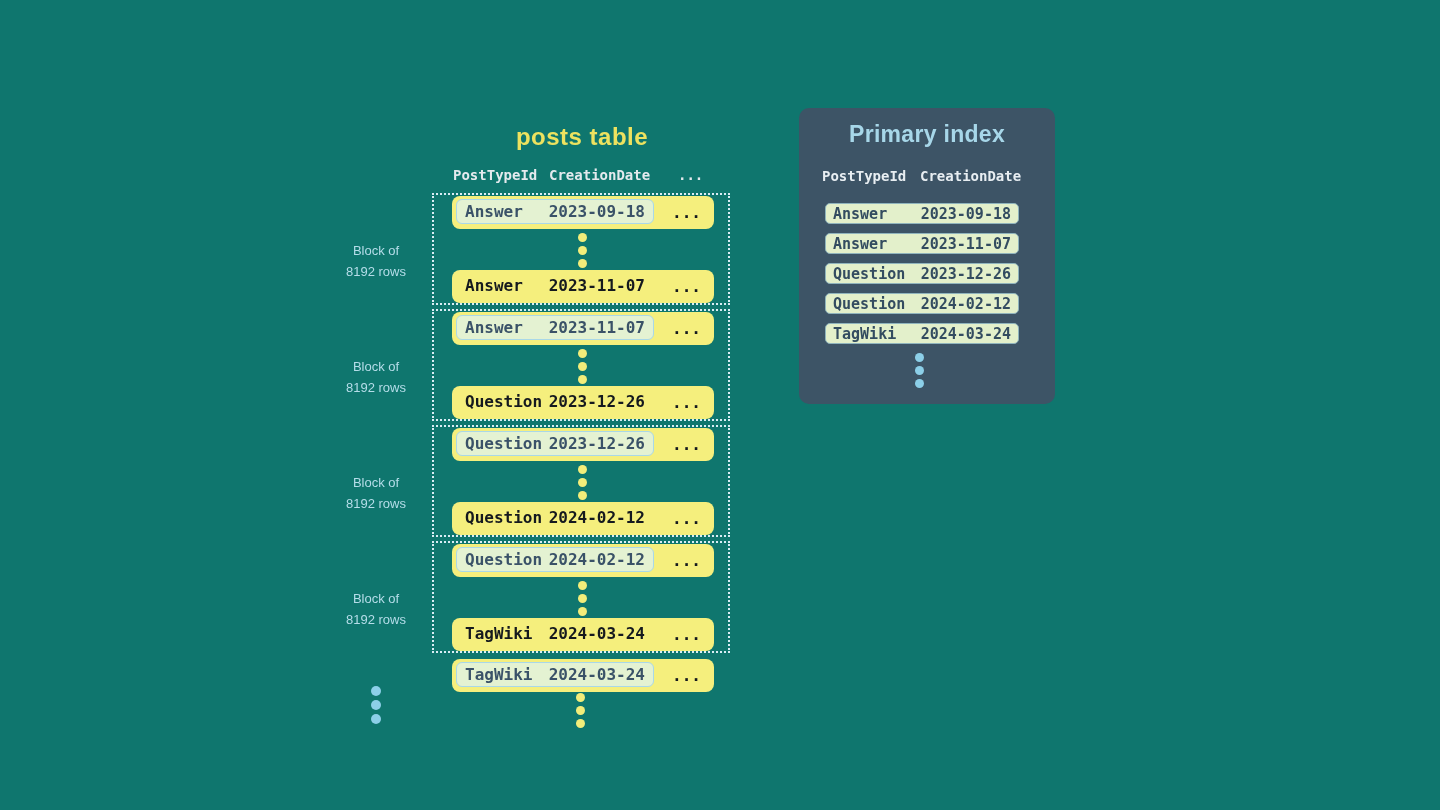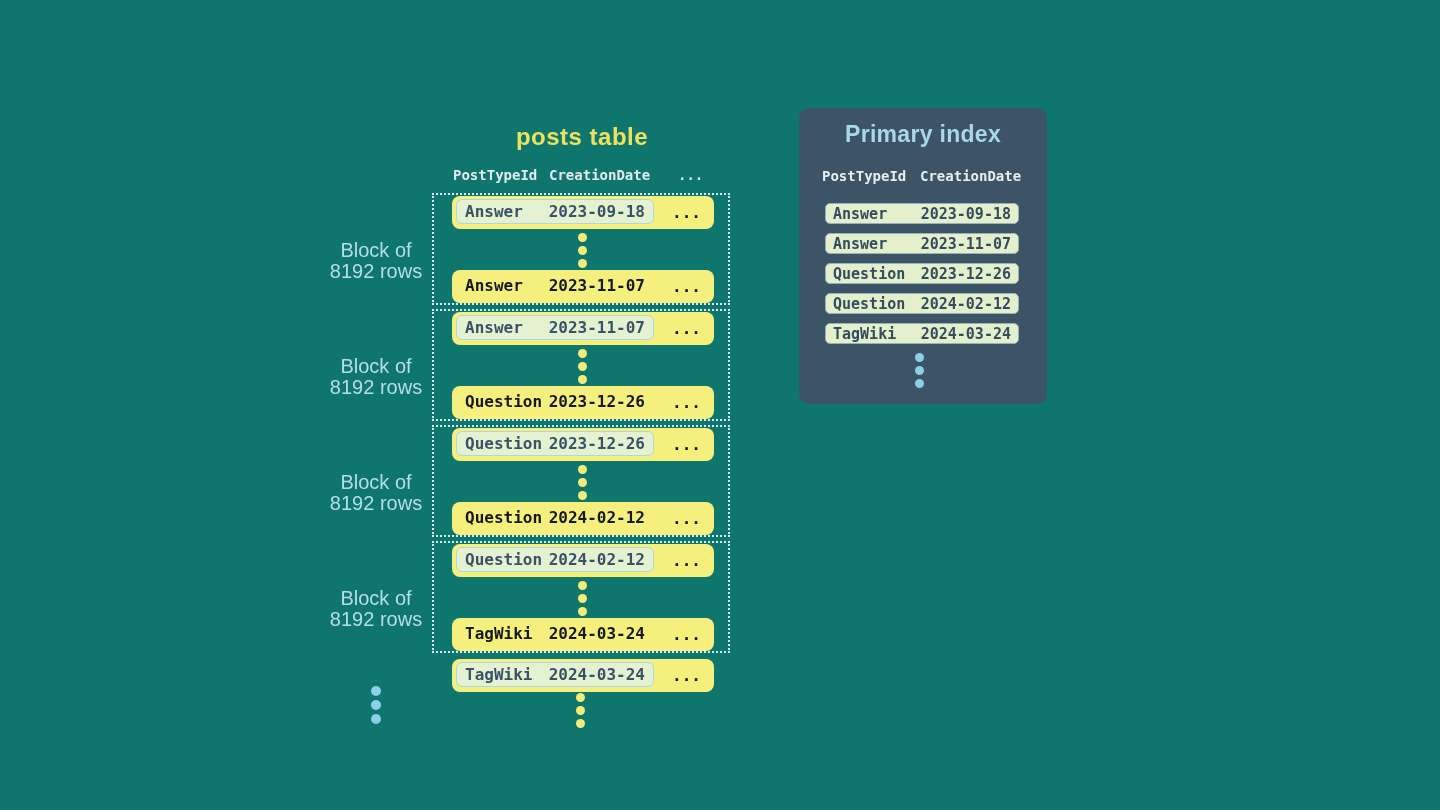--- a/index.html
+++ b/index.html
@@ -39,32 +39,32 @@
   .hl .hbox{background:#e4f2d2;border:1.5px solid #a9d8e8;color:#3a5268;}
   .plain .hbox{background:transparent;border:1.5px solid transparent;color:#15191e;}
   .dots3{
     position:absolute;right:13px;top:0;height:100%;
     display:flex;align-items:center;
     font-family:"DejaVu Sans Mono", monospace;font-size:16px;font-weight:700;
     color:#15191e;
   }
   .blk-label{
     position:absolute;left:296px;width:160px;text-align:center;
-    font-size:20px;line-height:21px;color:#b5dde9;font-weight:400;
+    font-size:13px;line-height:21px;color:#b5dde9;font-weight:400;
   }
   .vdots{position:absolute;display:flex;flex-direction:column;gap:4px;}
   .vdots i{width:9px;height:9px;border-radius:50%;display:block;}
   .vdots.yellow i{background:#f2ed7a;}
   .vdots.blue i{background:#8ccfe8;}
   .vdots.blue.big i{width:10px;height:10px;}
 
   
   .panel{
     position:absolute;left:799px;top:108px;width:248px;height:296px;
-    background:#3d5466;border-radius:10px;
+    background:#3d5466;border-radius:10px;padding-left:8px;
   }
   .panel-title{
     position:absolute;left:0;top:13px;width:100%;text-align:center;
     font-size:23px;font-weight:700;color:#a7d7e9;letter-spacing:.3px;
   }
   .idx-head{
     position:absolute;top:60px;font-family:"DejaVu Sans Mono", monospace;
     font-size:14px;font-weight:700;color:#e8eef2;
   }
   .idx-row{

